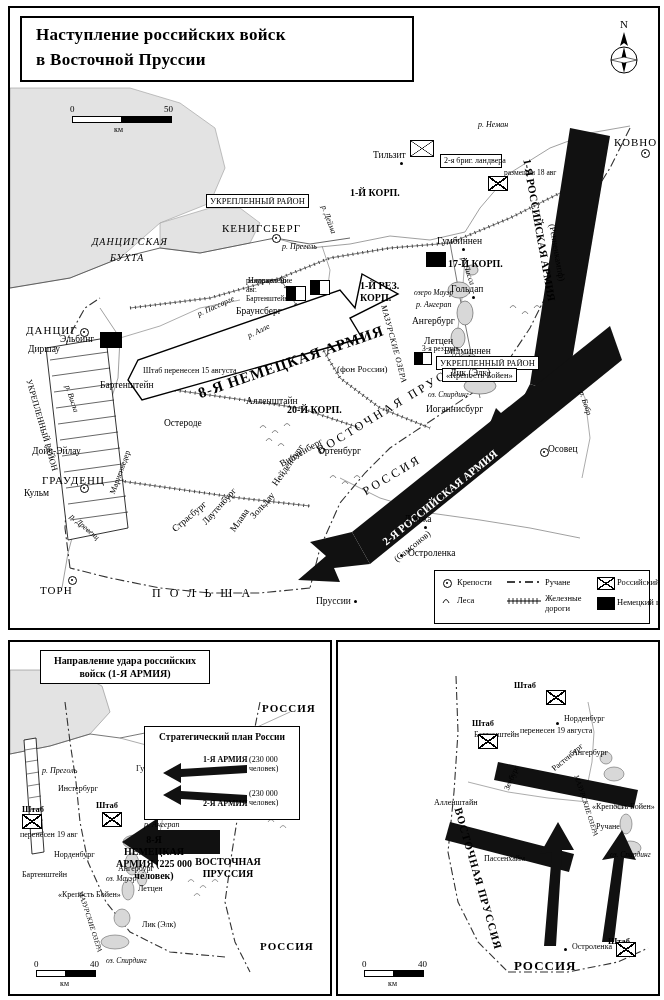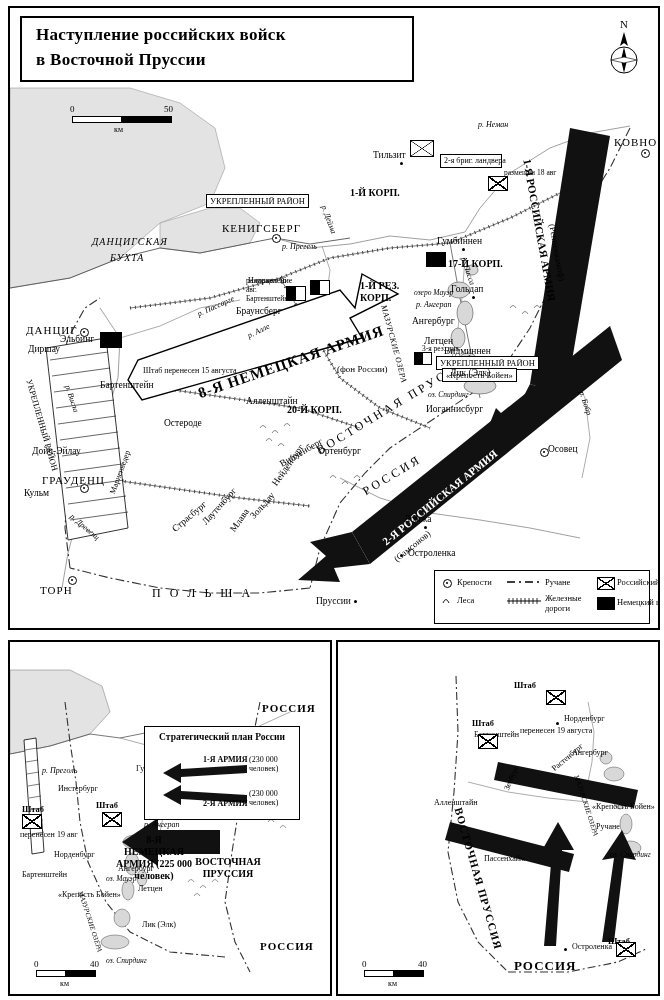--- a/index.html
+++ b/index.html
@@ -314,20 +314,21 @@
       </g>
 
       <path d="M14,98 L26,96 L34,210 L22,212 Z" fill="#fff" stroke="#000" stroke-width=".8"></path>
       <g stroke="#000" stroke-width=".5">
         <path d="M15,108 L27,106 M16,120 L28,118 M17,132 L29,130 M18,144 L30,142 M19,156 L31,154 M20,168 L32,166 M21,180 L33,178 M22,192 L34,190"></path>
       </g>
 
       <path d="M210,206 L210,188 L148,188 L148,176 L112,200 L148,224 L148,212 L210,212 Z" fill="#111"></path>
     </svg>
 
+    <div class="inset-title" style="left:30px;top:8px;width:160px;">Направление удара российских войск (1-Я АРМИЯ)</div>
 
     <div class="smb" style="left:252px;top:60px;font-size:11px;letter-spacing:1px;">РОССИЯ</div>
     <div class="armybig" style="left:176px;top:214px;width:84px;">ВОСТОЧНАЯ ПРУССИЯ</div>
     <div class="smb" style="left:250px;top:298px;font-size:11px;letter-spacing:1px;">РОССИЯ</div>
 
     <div class="sm" style="left:168px;top:88px;transform:rotate(68deg);transform-origin:left top;">Шталлупенен</div>
     <div class="sm" style="left:126px;top:122px;">Гумбиннен</div>
     <div class="dot" style="left:152px;top:132px;"></div>
     <div class="sm" style="left:48px;top:142px;">Инстербург</div>
     <div class="sm" style="left:44px;top:208px;">Норденбург</div>

